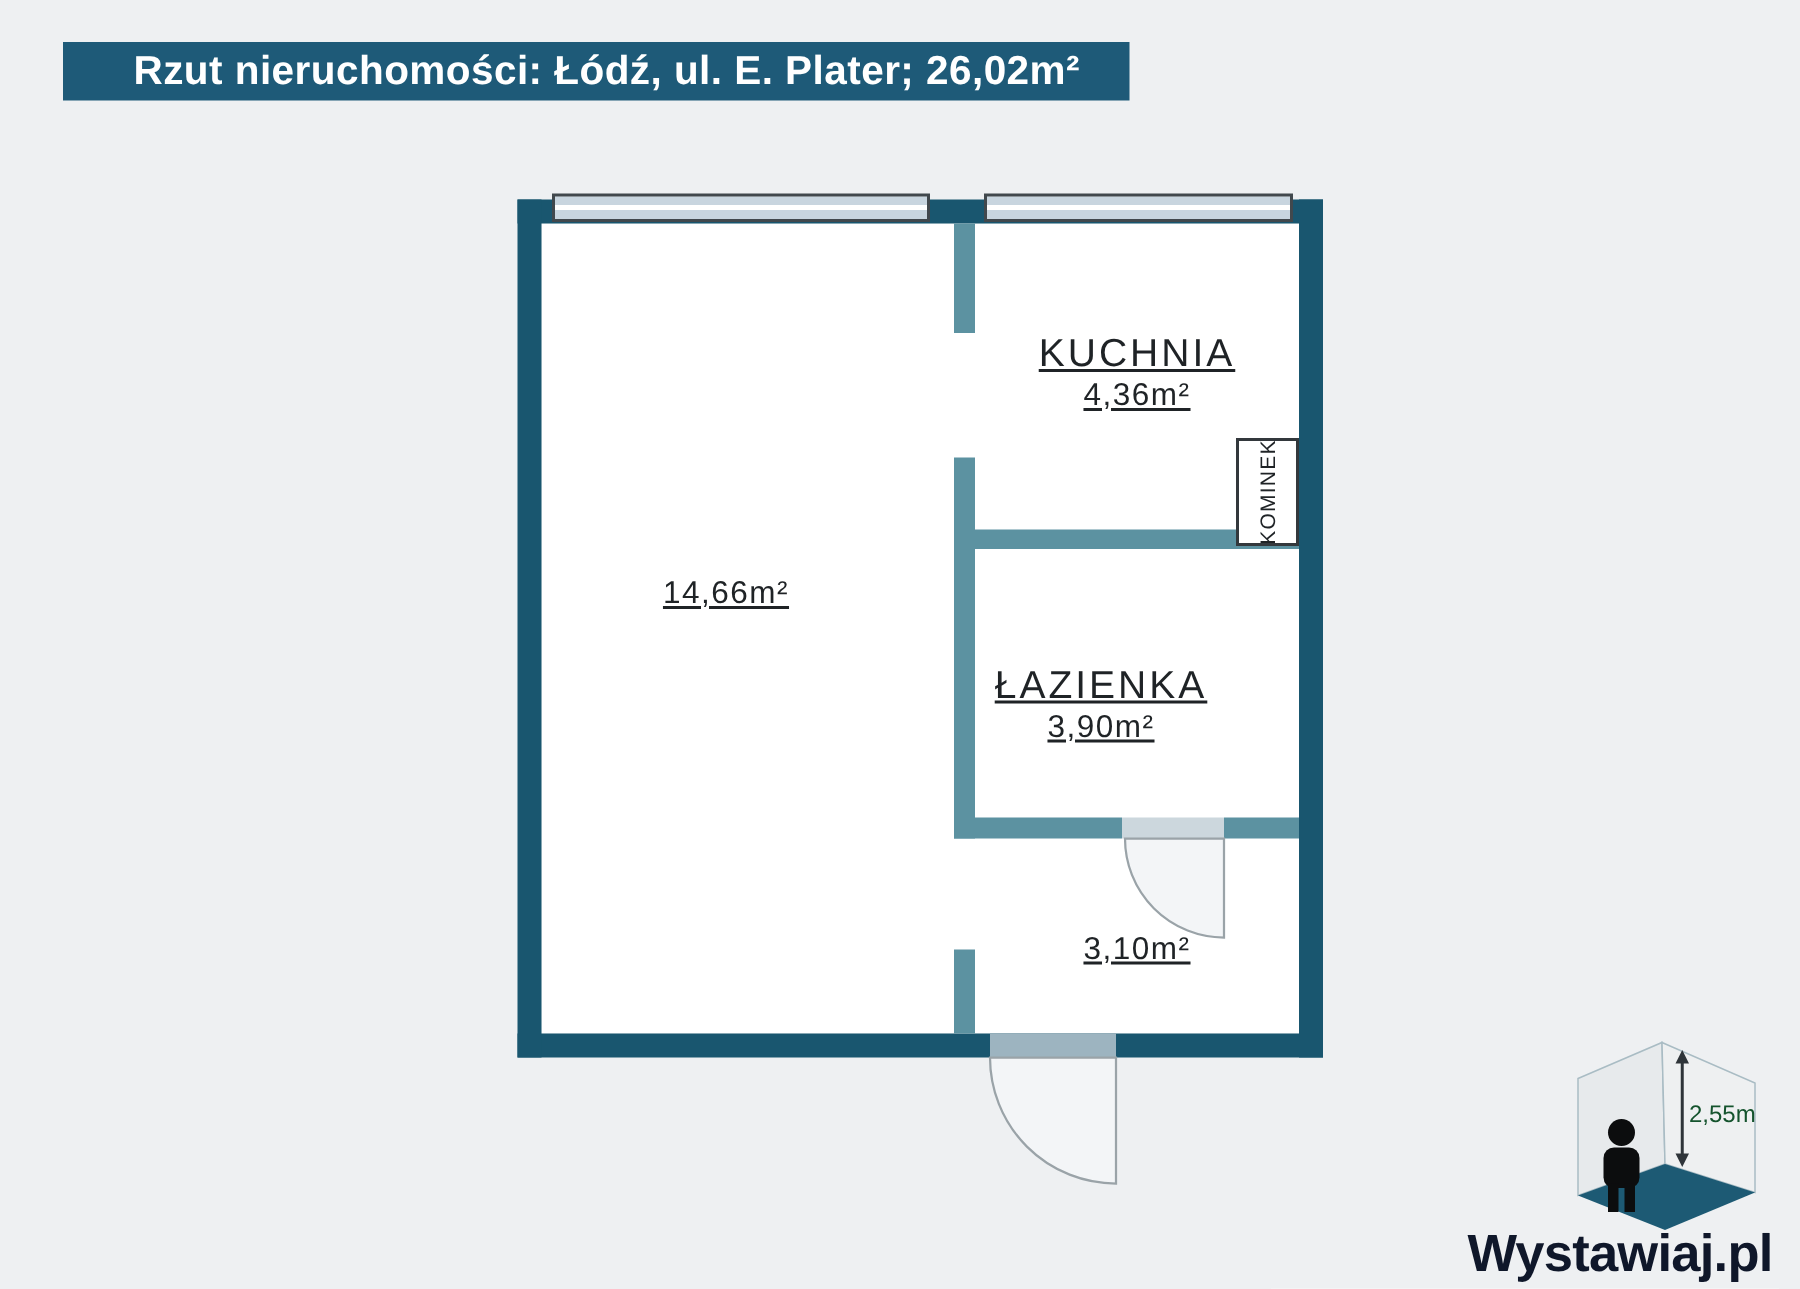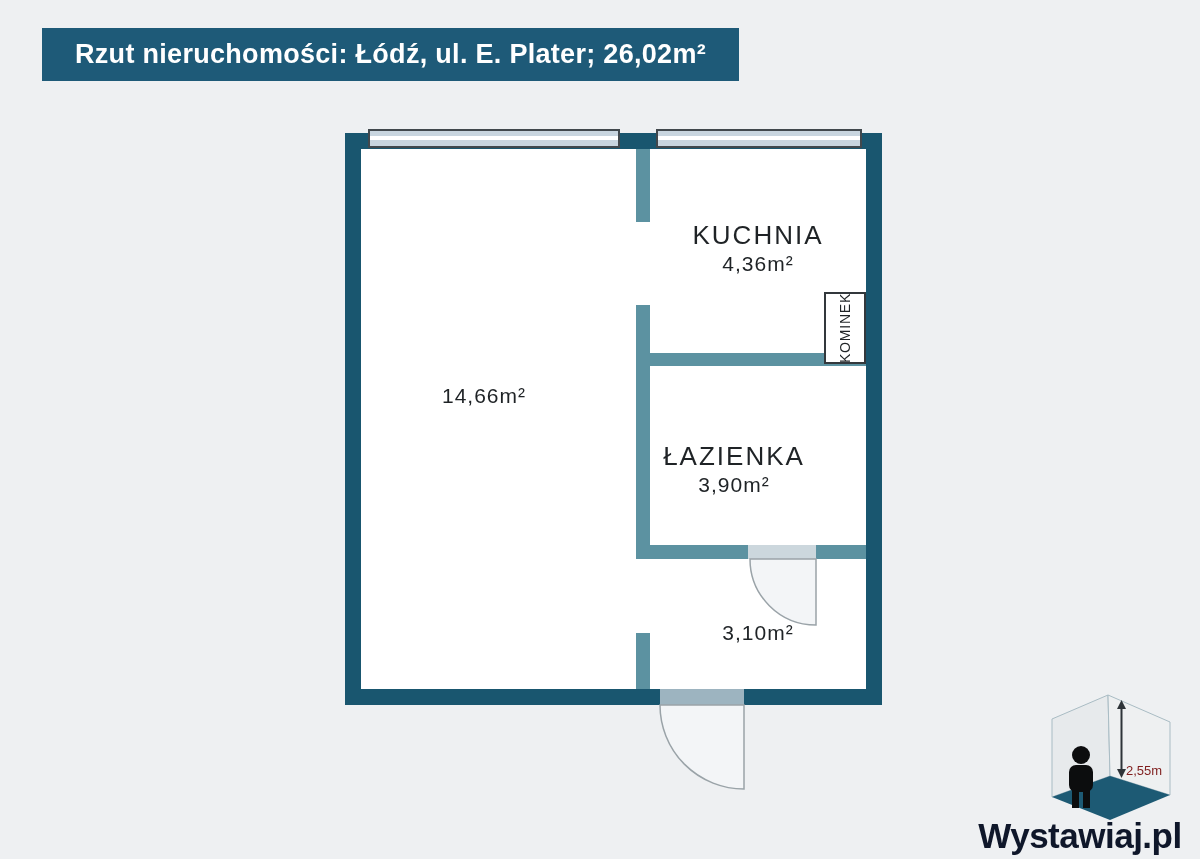--- a/index.html
+++ b/index.html
@@ -8,23 +8,23 @@
     width: 1200px;
     height: 859px;
     background: #EEF0F2;
     overflow: hidden;
     font-family: "Liberation Sans", sans-serif;
   }
   .abs { position: absolute; }
 
   
   .title-bar {
-    left: 42px; top: 28px; width: 697px; height: 53px;
+    left: 42px; top: 28px; width: 697px; height: 39px;
     background: #1E5A78;
-    display: flex; align-items: center; justify-content: center;
+    display: flex; align-items: center; justify-content: center; padding-left: 14px;
   }
   .title-bar span {
     color: #ffffff; font-size: 27px; font-weight: bold; letter-spacing: 0.3px;
     white-space: nowrap;
   }
 
   
   .plan-interior { left: 361px; top: 149px; width: 505px; height: 540px; background: #ffffff; }
 
   
@@ -45,36 +45,36 @@
     background: #ffffff; border: 2px solid #33383C;
     display: flex; align-items: center; justify-content: center;
   }
   .kominek span {
     transform: rotate(-90deg);
     white-space: nowrap;
     font-size: 14px; letter-spacing: 0.8px; color: #1F2326; font-weight: 500;
   }
 
   
-  .room-label { text-align: center; color: #1F2326; }
+  .room-label { text-align: center; color: #1F2326; text-decoration: underline; }
   .room-label .room-name { font-size: 26px; font-weight: 500; letter-spacing: 2px; line-height: 30px; }
   .room-label .room-area { font-size: 21px; font-weight: 400; letter-spacing: 1px; line-height: 28px; }
 
   
   .opening-bath { left: 748px; top: 545px; width: 68px; height: 14px; background: #CCD7DD; }
   .opening-entry { left: 660px; top: 689px; width: 84px; height: 16px; background: #9DB4C0; }
 
   
   .disclaimer {
     left: 70px; top: 794px; width: 920px;
     text-align: center; color: #3C4043; font-size: 15.5px; line-height: 22px;
   }
 
   
-  .height-label { left: 1126px; top: 763px; font-size: 13px; color: #7f1d1d; }
+  .height-label { left: 1126px; top: 735px; font-size: 16px; color: #14532d; }
   .logo-text {
     left: 960px; top: 816px; width: 240px; text-align: center;
     font-size: 35px; font-weight: 600; color: #0f172a; letter-spacing: -0.5px;
     white-space: nowrap;
   }
 </style>
 </head>
 <body>
 
 <div class="canvas">

